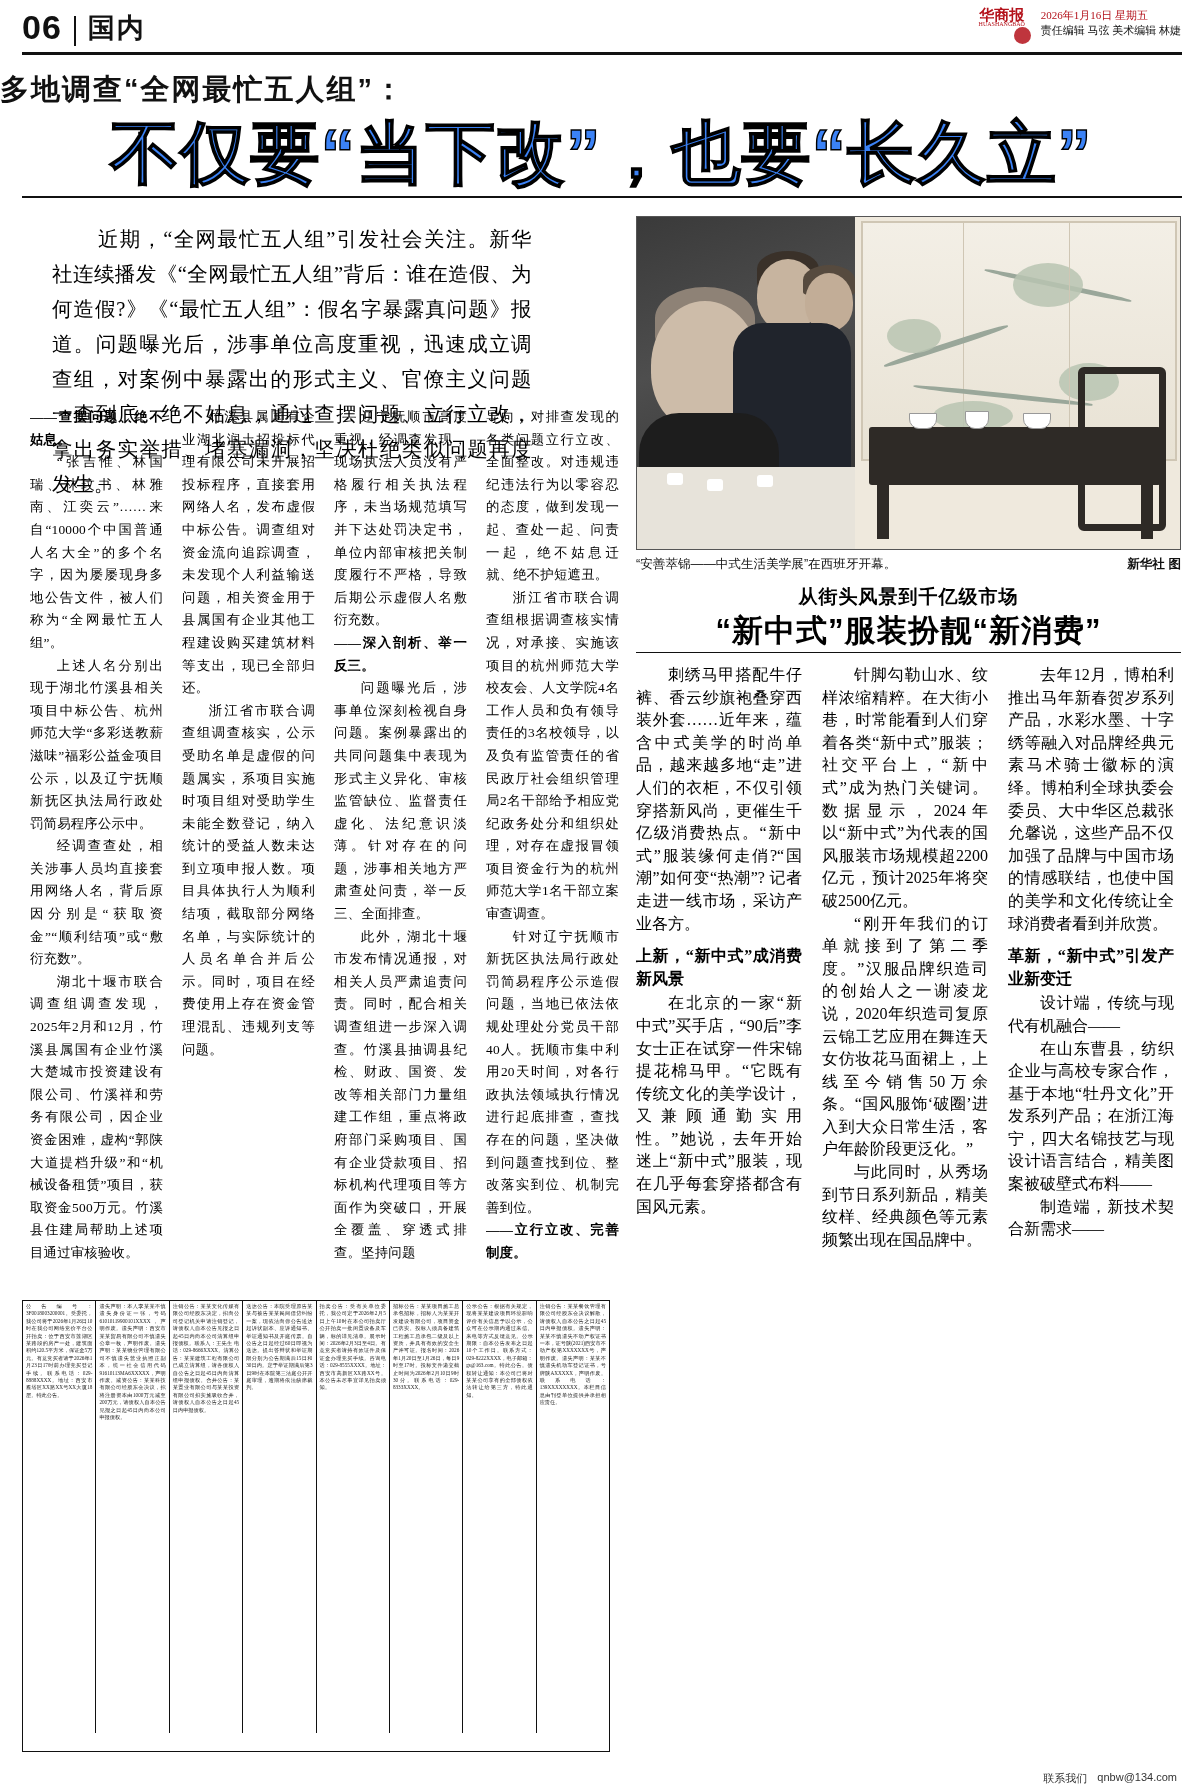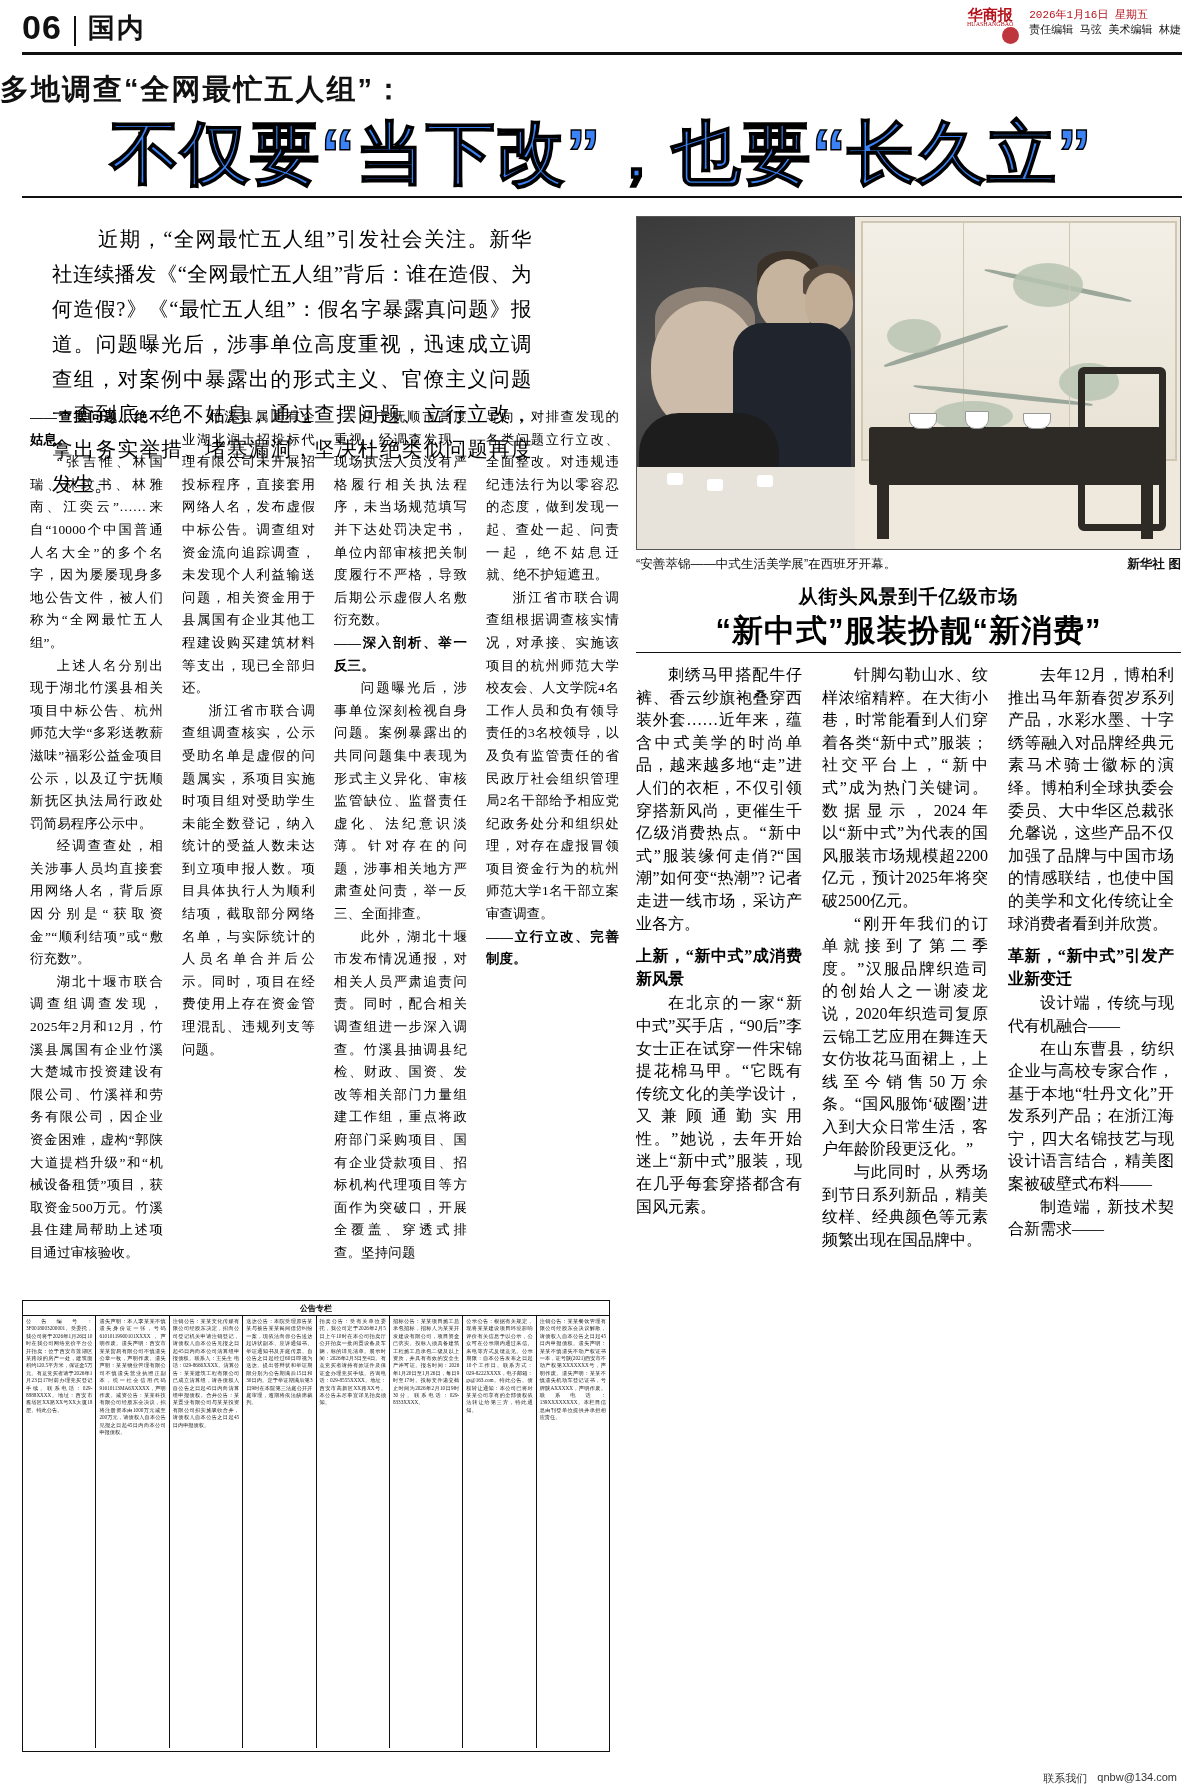--- a/index.html
+++ b/index.html
@@ -48,21 +48,21 @@
     letter-spacing:0px;text-align:center;padding-top:2px;
   }
   .logo-sub{
     font-size:6px;color:#b4121b;text-align:center;letter-spacing:0;
   }
   .logo-seal{
     position:absolute;right:2px;bottom:0px;width:17px;height:17px;
     border-radius:50%;background:#b4121b;opacity:.85;
   }
   .mast-meta{
-    font-family:Liberation Mono, monospace;
+    font-family:Liberation Serif, serif;
     font-size:11px;line-height:15px;color:#111;text-align:left;padding-top:2px;
   }
   .mast-meta .date{color:#b4121b;}
 
   
   .kicker{
     position:absolute;left:0;top:70px;width:1203px;text-align:left;
     font-family:"Liberation Sans","DejaVu Sans",sans-serif;
     font-size:29px;font-weight:bold;letter-spacing:2px;color:#111;
   }
@@ -254,20 +254,21 @@
     </div>
   <div class="col c3" style="height: 872px; overflow: hidden;">
       <p>辽宁抚顺市高度重视，经调查发现，现场执法人员没有严格履行相关执法程序，未当场规范填写并下达处罚决定书，单位内部审核把关制度履行不严格，导致后期公示虚假人名敷衍充数。</p>
       <p class="sub">——深入剖析、举一反三。</p>
       <p>问题曝光后，涉事单位深刻检视自身问题。案例暴露出的共同问题集中表现为形式主义异化、审核监管缺位、监督责任虚化、法纪意识淡薄。针对存在的问题，涉事相关地方严肃查处问责，举一反三、全面排查。</p>
       <p>此外，湖北十堰市发布情况通报，对相关人员严肃追责问责。同时，配合相关调查组进一步深入调查。竹溪县抽调县纪检、财政、国资、发改等相关部门力量组建工作组，重点将政府部门采购项目、国有企业贷款项目、招标机构代理项目等方面作为突破口，开展全覆盖、穿透式排查。坚持问题</p>
     </div>
   <div class="col c4" style="height: 872px; overflow: hidden;">
       <p class="nohang">导向，对排查发现的各类问题立行立改、全面整改。对违规违纪违法行为以零容忍的态度，做到发现一起、查处一起、问责一起，绝不姑息迁就、绝不护短遮丑。</p>
       <p>浙江省市联合调查组根据调查核实情况，对承接、实施该项目的杭州师范大学校友会、人文学院4名工作人员和负有领导责任的3名校领导，以及负有监管责任的省民政厅社会组织管理局2名干部给予相应党纪政务处分和组织处理，对存在虚报冒领项目资金行为的杭州师范大学1名干部立案审查调查。</p>
+      <p>针对辽宁抚顺市新抚区执法局行政处罚简易程序公示造假问题，当地已依法依规处理处分党员干部40人。抚顺市集中利用20天时间，对各行政执法领域执行情况进行起底排查，查找存在的问题，坚决做到问题查找到位、整改落实到位、机制完善到位。</p>
       <p class="sub">——立行立改、完善制度。</p>
     </div>
 
   <div class="photo-wrap">
     <div class="photo-left">
       <div class="pl-person p-a-hair"></div>
       <div class="pl-person p-a"></div>
       <div class="pl-person p-b-hair"></div>
       <div class="pl-person p-b"></div>
       <div class="pl-person p-c-hair"></div>
@@ -319,21 +320,20 @@
     </div>
   <div class="rcol r3" style="height: 610px; overflow: hidden;">
       <p>去年12月，博柏利推出马年新春贺岁系列产品，水彩水墨、十字绣等融入对品牌经典元素马术骑士徽标的演绎。博柏利全球执委会委员、大中华区总裁张允馨说，这些产品不仅加强了品牌与中国市场的情感联结，也使中国的美学和文化传统让全球消费者看到并欣赏。</p>
       <p class="sub">革新，“新中式”引发产业新变迁</p>
       <p>设计端，传统与现代有机融合——</p>
       <p>在山东曹县，纺织企业与高校专家合作，基于本地“牡丹文化”开发系列产品；在浙江海宁，四大名锦技艺与现设计语言结合，精美图案被破壁式布料——</p>
       <p>制造端，新技术契合新需求——</p>
     </div>
 
   <div class="classified">
-    <div class="cl-title">公告专栏</div>
     <div class="cl-grid">
         <div class="cl-col">公告编号：3F0018003200001。受委托，我公司将于2026年1月26日10时在我公司网络竞价平台公开拍卖：位于西安市莲湖区某路段的房产一处，建筑面积约120.5平方米，保证金5万元。有意竞买者请于2026年1月23日17时前办理竞买登记手续。联系电话：029-8888XXXX。地址：西安市雁塔区XX路XX号XX大厦18层。特此公告。</div>
         <div class="cl-col">遗失声明：本人李某某不慎遗失身份证一张，号码61010119900101XXXX，声明作废。遗失声明：西安市某某贸易有限公司不慎遗失公章一枚，声明作废。遗失声明：某某物业管理有限公司不慎遗失营业执照正副本，统一社会信用代码91610113MA6XXXXX，声明作废。减资公告：某某科技有限公司经股东会决议，拟将注册资本由1000万元减至200万元，请债权人自本公告见报之日起45日内向本公司申报债权。</div>
         <div class="cl-col">注销公告：某某文化传媒有限公司经股东决定，拟向公司登记机关申请注销登记，请债权人自本公告见报之日起45日内向本公司清算组申报债权。联系人：王先生 电话：029-8666XXXX。清算公告：某某建筑工程有限公司已成立清算组，请各债权人自公告之日起45日内向清算组申报债权。合并公告：某某置业有限公司与某某投资有限公司拟实施吸收合并，请债权人自本公告之日起45日内申报债权。</div>
         <div class="cl-col">送达公告：本院受理原告某某与被告某某民间借贷纠纷一案，现依法向你公告送达起诉状副本、应诉通知书、举证通知书及开庭传票。自公告之日起经过60日即视为送达。提出答辩状和举证期限分别为公告期满后15日和30日内。定于举证期满后第3日9时在本院第三法庭公开开庭审理，逾期将依法缺席裁判。</div>
         <div class="cl-col">拍卖公告：受有关单位委托，我公司定于2026年2月5日上午10时在本公司拍卖厅公开拍卖一批闲置设备及车辆，标的详见清单。展示时间：2026年2月3日至4日。有意竞买者请持有效证件及保证金办理竞买手续。咨询电话：029-8555XXXX。地址：西安市高新区XX路XX号。本公告未尽事宜详见拍卖须知。</div>
         <div class="cl-col">招标公告：某某项目施工总承包招标，招标人为某某开发建设有限公司，项目资金已落实。投标人须具备建筑工程施工总承包二级及以上资质，并具有有效的安全生产许可证。报名时间：2026年1月20日至1月26日，每日9时至17时。投标文件递交截止时间为2026年2月10日9时30分。联系电话：029-8333XXXX。</div>
         <div class="cl-col">公示公告：根据有关规定，现将某某建设项目环境影响评价有关信息予以公示，公众可在公示期内通过来信、来电等方式反馈意见。公示期限：自本公告发布之日起10个工作日。联系方式：029-8222XXXX，电子邮箱：gs@163.com。特此公告。债权转让通知：本公司已将对某某公司享有的全部债权依法转让给第三方，特此通知。</div>
         <div class="cl-col">注销公告：某某餐饮管理有限公司经股东会决议解散，请债权人自本公告之日起45日内申报债权。遗失声明：某某不慎遗失不动产权证书一本，证号陕(2021)西安市不动产权第XXXXXXX号，声明作废。遗失声明：某某不慎遗失机动车登记证书，号牌陕AXXXXX，声明作废。联系电话：139XXXXXXXX。本栏目信息由刊登单位提供并承担相应责任。</div>
       </div>

